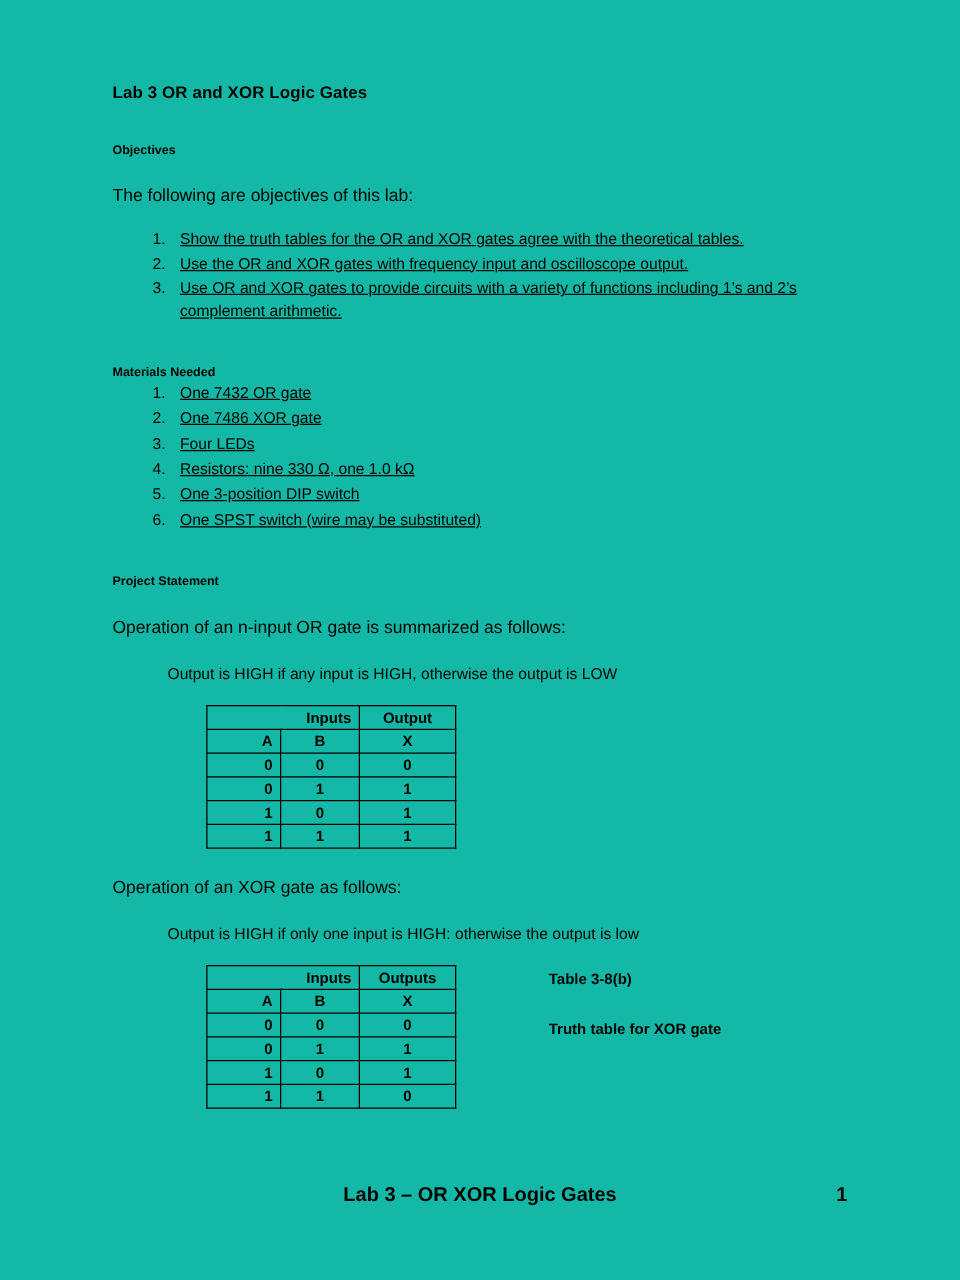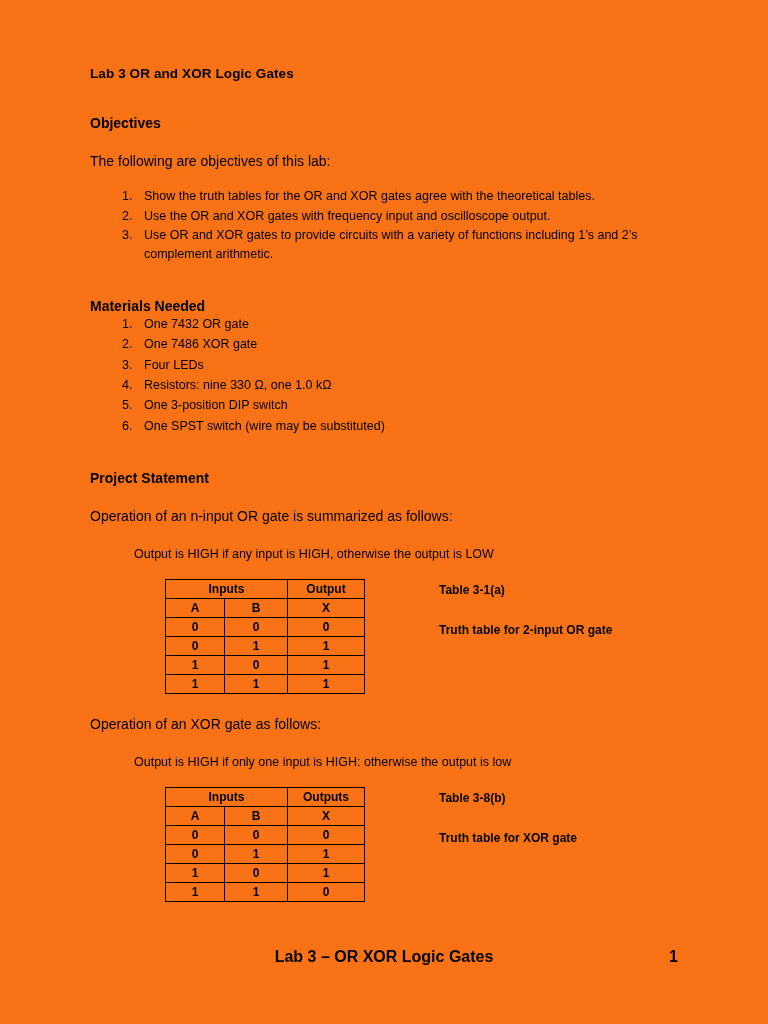--- a/index.html
+++ b/index.html
@@ -13,52 +13,53 @@
     font-family: "Liberation Sans", sans-serif;
     color: #000000;
     position: relative;
     overflow: hidden;
   }
   .page {
     position: absolute;
     left: 0; top: 0;
     width: 768px;
     height: 1024px;
-    background: #f97316;
+    background: #14b8a6;
     box-sizing: border-box;
     padding: 60px 90px 0 90px;
   }
   .doc-title {
     font-size: 13.5px;
     font-weight: bold;
     margin: 0 0 0 0;
     padding-top: 6px;
     letter-spacing: 0.1px;
   }
   .section-head {
-    font-size: 14px;
+    font-size: 10px;
     font-weight: bold;
     margin-top: 34px;
     margin-bottom: 0;
   }
   .para {
     font-size: 14px;
     margin-top: 21px;
     margin-bottom: 0;
     line-height: 1.35;
   }
   ol.numlist {
     font-size: 12.5px;
     margin: 16px 0 0 0;
     padding-left: 46px;
     line-height: 1.5;
   }
   ol.numlist li {
     padding-left: 8px;
     margin-bottom: 1px;
+    text-decoration: underline;
   }
   ol.numlist.materials {
     margin-top: 1px;
     line-height: 1.55;
   }
   .indent-para {
     font-size: 12.5px;
     margin: 20px 0 0 44px;
     line-height: 1.35;
   }
@@ -73,21 +74,21 @@
     height: 18px;
     padding: 0 6px;
     font-weight: bold;
     text-align: center;
     vertical-align: middle;
     font-size: 12px;
   }
   .tt .col-a { width: 46px; }
   .tt .col-b { width: 50px; }
   .tt .col-x { width: 64px; }
-  .tt .hdr-left { text-align: center; }
+  .tt .hdr-left { text-align: right; }
   .tt-block {
     display: flex;
     align-items: flex-start;
     margin-top: 16px;
   }
   .tt-caption {
     margin-left: 74px;
     font-size: 12px;
     font-weight: bold;
     padding-top: 4px;
@@ -173,24 +174,20 @@
         <td>0</td>
         <td>1</td>
       </tr>
       <tr>
         <td class="hdr-left">1</td>
         <td>1</td>
         <td>1</td>
       </tr>
     </tbody>
       </table>
-    <div class="tt-caption">
-      <div>Table 3-1(a)</div>
-      <div class="cap2">Truth table for 2-input OR gate</div>
-    </div>
   </div>
 
   <div class="para">Operation of an XOR gate as follows:</div>
 
   <div class="indent-para">Output is HIGH if only one input is HIGH:  otherwise the output is low</div>
 
   <div class="tt-block">
     <table class="tt">
       <tbody>
           <tr>

